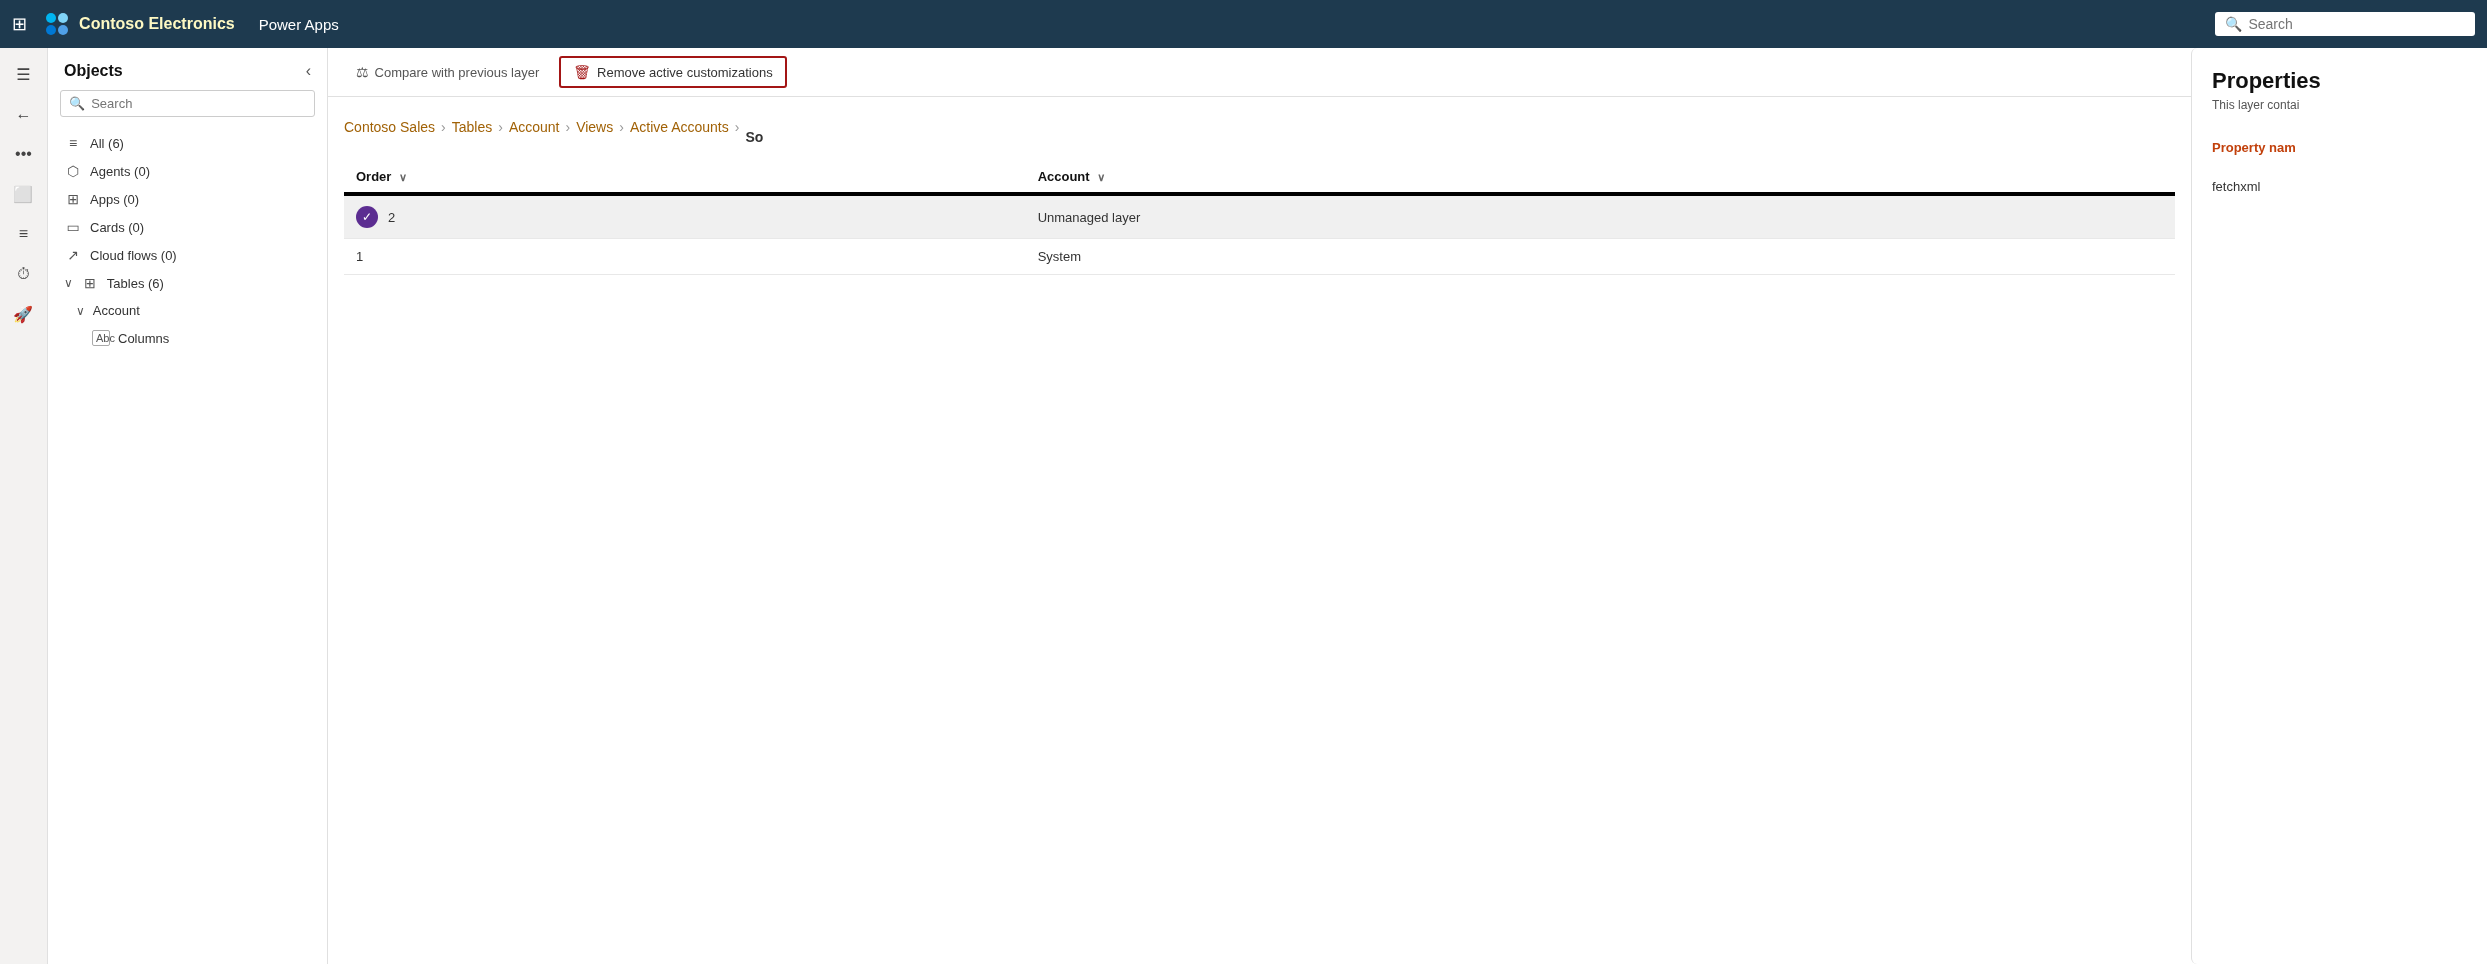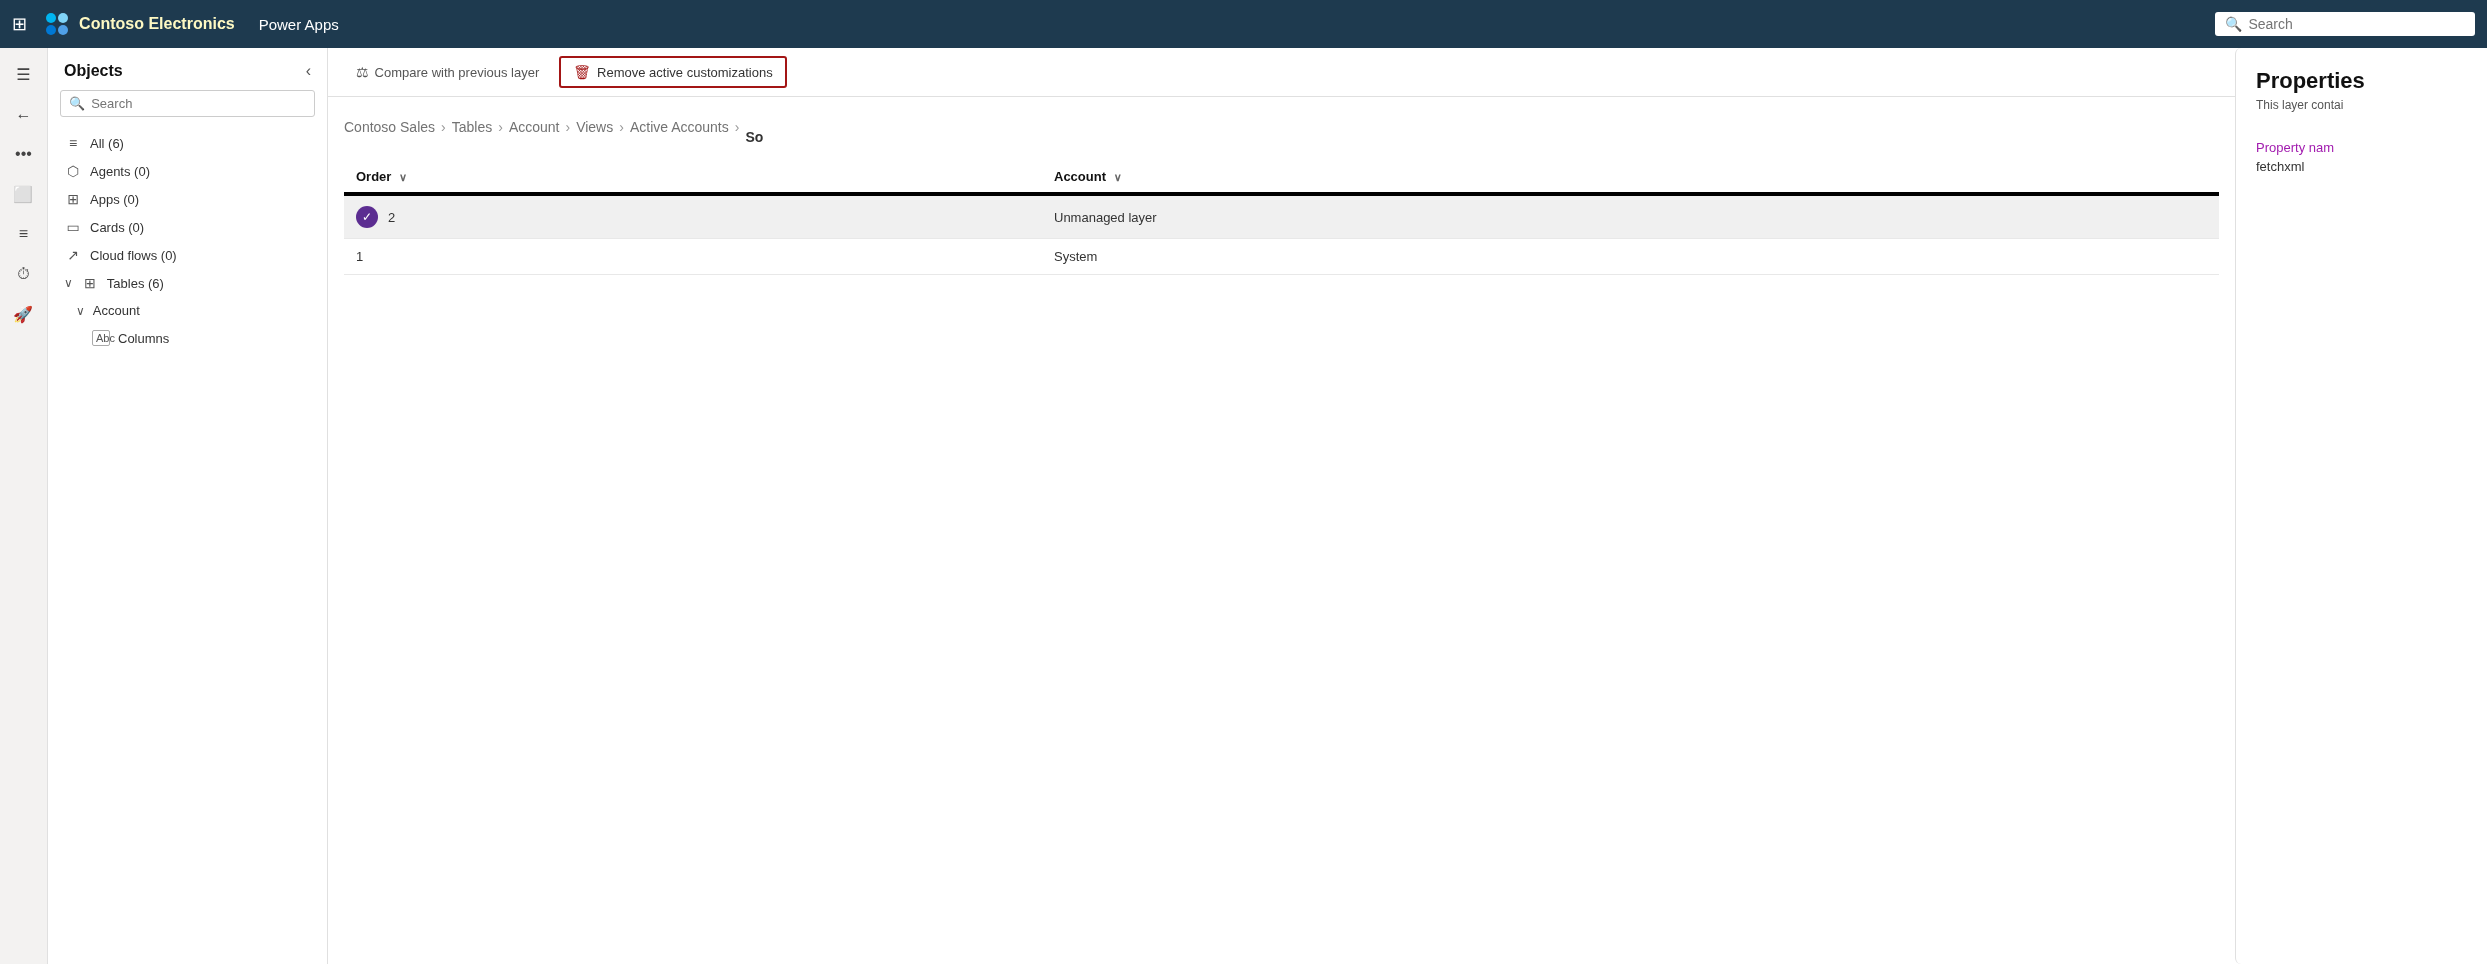--- a/index.html
+++ b/index.html
@@ -186,21 +186,21 @@
     .breadcrumb {
       display: flex;
       align-items: center;
       padding: 12px 16px 8px 16px;
       font-size: 14px;
       color: #333;
       gap: 6px;
       flex-wrap: wrap;
     }
     .breadcrumb-sep { color: #999; }
-    .breadcrumb-link { color: #737373; cursor: pointer; }
+    .breadcrumb-link { color: #a16207; cursor: pointer; }
     .breadcrumb-current { font-weight: 600; margin-top: 20px; }
 
     
     .data-table-container {
       flex: 1;
       overflow: auto;
       padding: 0 16px;
     }
     .data-table {
       width: 100%;
@@ -231,21 +231,21 @@
       display: flex;
       align-items: center;
       justify-content: center;
       color: #fff;
       font-size: 12px;
     }
     .order-cell { display: flex; align-items: center; gap: 10px; }
 
     
     .properties-panel {
-      width: 252px;
+      width: 296px;
       border-left: 1px solid #e0e0e0;
       background: #fff;
       display: flex;
       flex-direction: column;
       overflow: hidden;
       border-radius: 6px;
     }
     .properties-title {
       font-size: 22px;
       font-weight: 600;
@@ -271,23 +271,23 @@
     .properties-tab.active {
       color: #5c2d91;
       border-bottom: 3px solid #5c2d91;
       font-weight: 600;
     }
     .properties-content {
       padding: 16px 20px;
     }
     .prop-header {
       font-size: 13px;
-      font-weight: 400;
-      color: #a21caf;
-      margin-bottom: 4px;
+      font-weight: 700;
+      color: #c2410c;
+      margin-bottom: 24px;
     }
     .prop-value {
       font-size: 13px;
       color: #333;
     }
   </style>
 </head>
 <body>
 
 <div class="topbar">

